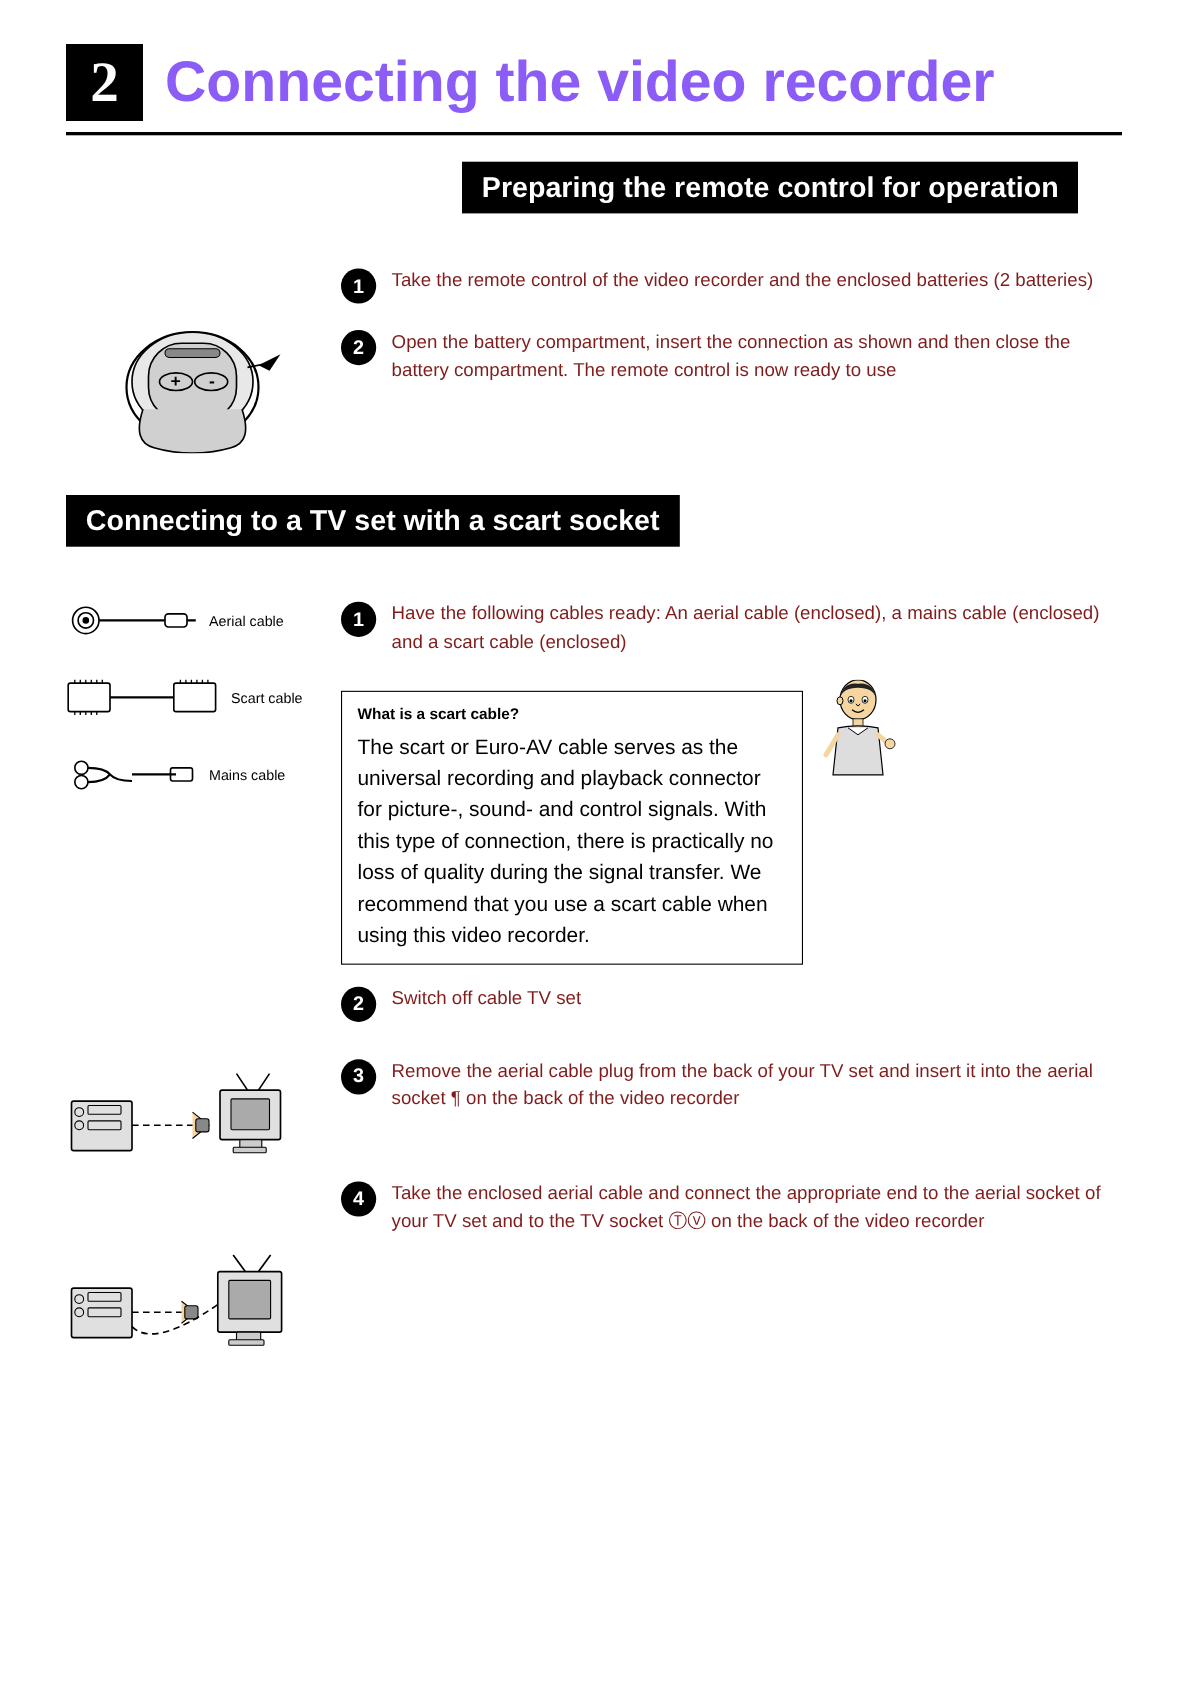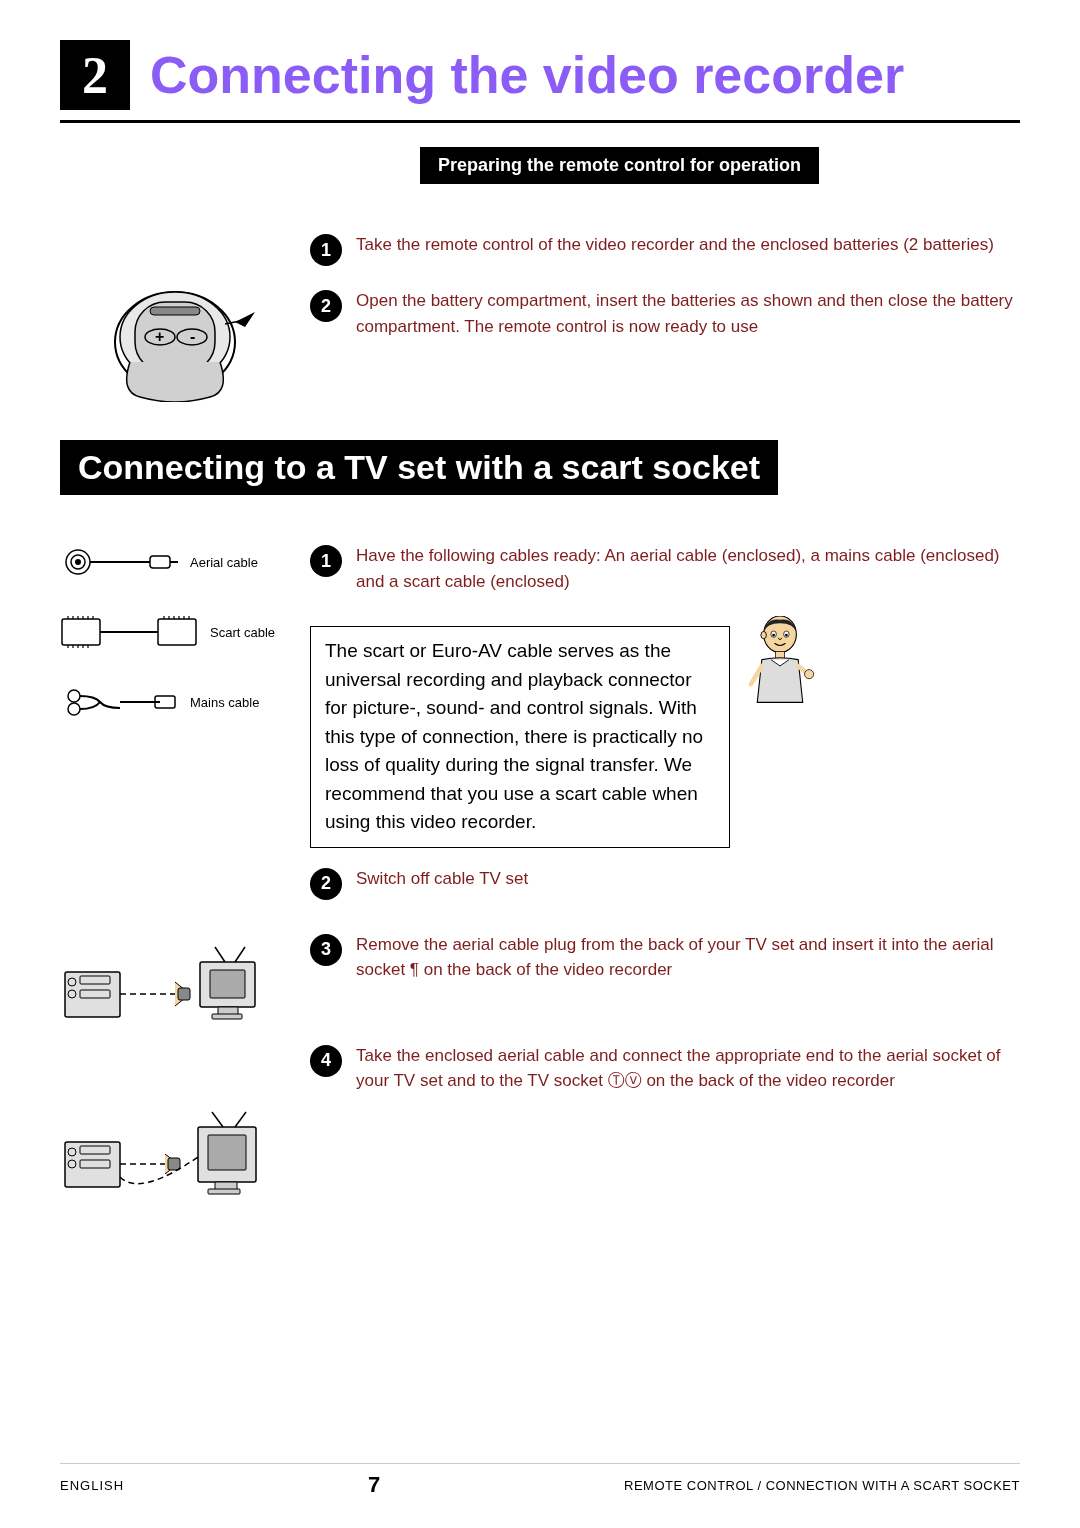--- a/index.html
+++ b/index.html
@@ -51,31 +51,31 @@
       border: none;
       border-top: 3px solid #000;
       margin-bottom: 24px;
     }
 
     
     .section-heading {
       display: inline-block;
       background: #000;
       color: #fff;
-      font-size: 18px;
+      font-size: 26px;
       font-weight: bold;
       padding: 8px 18px;
       margin-bottom: 24px;
       margin-left: 180px;
     }
     .section-heading-2 {
       display: inline-block;
       background: #000;
       color: #fff;
-      font-size: 34px;
+      font-size: 26px;
       font-weight: bold;
       padding: 8px 18px;
       margin-bottom: 24px;
       margin-left: 0px;
     }
 
     
     .content-row {
       display: flex;
       align-items: flex-start;
@@ -281,21 +281,21 @@
         </svg>
       </div>
 
       <div class="right-col">
         <div class="step-item">
           <div class="step-circle">1</div>
           <span class="step-text">Take the remote control of the video recorder and the enclosed batteries (2 batteries)</span>
         </div>
         <div class="step-item">
           <div class="step-circle">2</div>
-          <span class="step-text">Open the battery compartment, insert the batteries as shown and then close the battery compartment. The remote control is now ready to use</span>
+          <span class="step-text">Open the battery compartment, insert the connection as shown and then close the battery compartment. The remote control is now ready to use</span>
         </div>
       </div>
     </div>
   </div>
 
   <div class="section2-outer">
     <div style="margin-bottom:24px;">
       <div class="section-heading-2">Connecting to a TV set with a scart socket</div>
     </div>
 
@@ -366,20 +366,21 @@
 
       <div class="section2-right">
 
         <div class="step-item">
           <div class="step-circle">1</div>
           <span class="step-text">Have the following cables ready: An aerial cable (enclosed), a mains cable (enclosed) and a scart cable (enclosed)</span>
         </div>
 
         <div class="info-row">
           <div class="info-box">
+            <div class="info-box-title">What is a scart cable?</div>
             <div class="info-box-body">The scart or Euro-AV cable serves as the universal recording and playback connector for picture-, sound- and control signals. With this type of connection, there is practically no loss of quality during the signal transfer. We recommend that you use a scart cable when using this video recorder.</div>
           </div>
 
           <svg class="character-illustration" viewBox="0 0 80 110" xmlns="http://www.w3.org/2000/svg">
 
             <ellipse cx="40" cy="20" rx="18" ry="20" fill="#f5d5a0" stroke="#000" stroke-width="1.2"></ellipse>
 
             <path d="M22 18 Q25 2 40 4 Q55 2 58 18 Q55 8 40 8 Q25 8 22 18 Z" fill="#222"></path>
 
             <ellipse cx="33" cy="20" rx="3" ry="3.5" fill="white" stroke="#000" stroke-width="0.8"></ellipse>
@@ -473,19 +474,14 @@
           <span class="step-text">Remove the aerial cable plug from the back of your TV set and insert it into the aerial socket ¶ on the back of the video recorder</span>
         </div>
         <div class="step-item" style="margin-top:60px;">
           <div class="step-circle">4</div>
           <span class="step-text">Take the enclosed aerial cable and connect the appropriate end to the aerial socket of your TV set and to the TV socket Ⓣⓥ on the back of the video recorder</span>
         </div>
       </div>
     </div>
   </div>
 
-  <div class="footer">
-    <span class="footer-left">English</span>
-    <span class="footer-page-num">7</span>
-    <span class="footer-right">Remote control / Connection with a scart socket</span>
-  </div>
 
 </div>
 
 </body></html>

